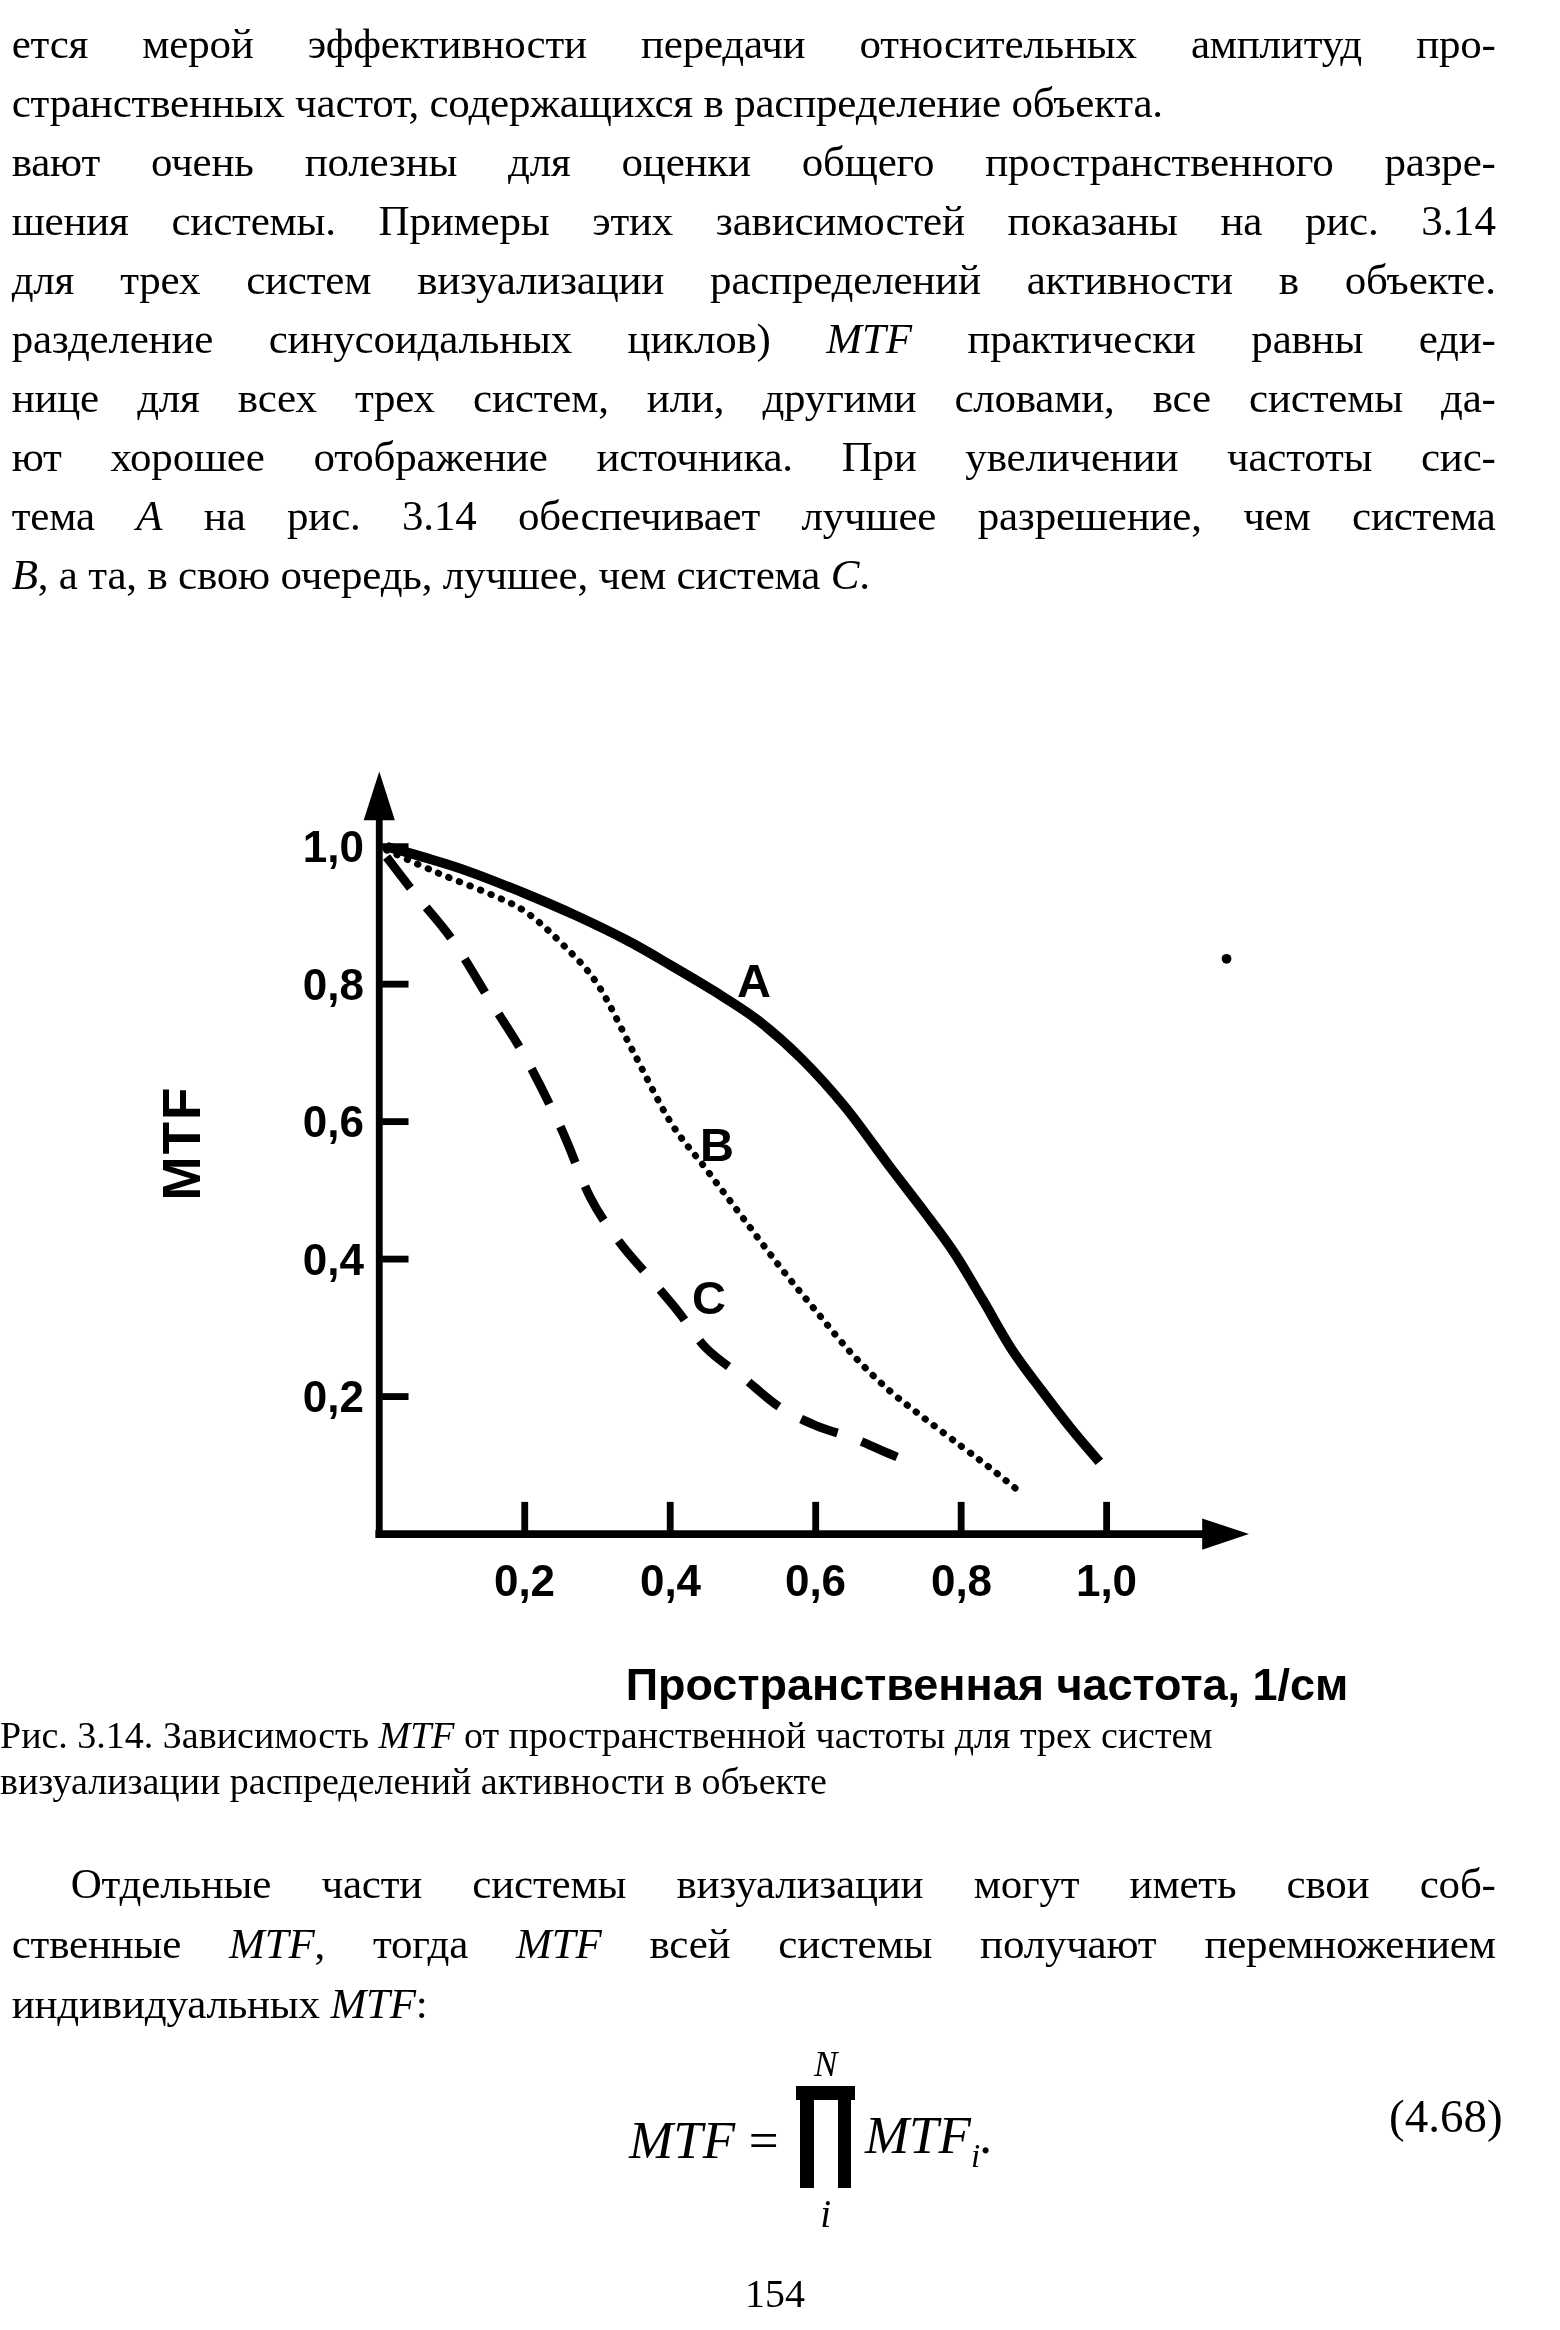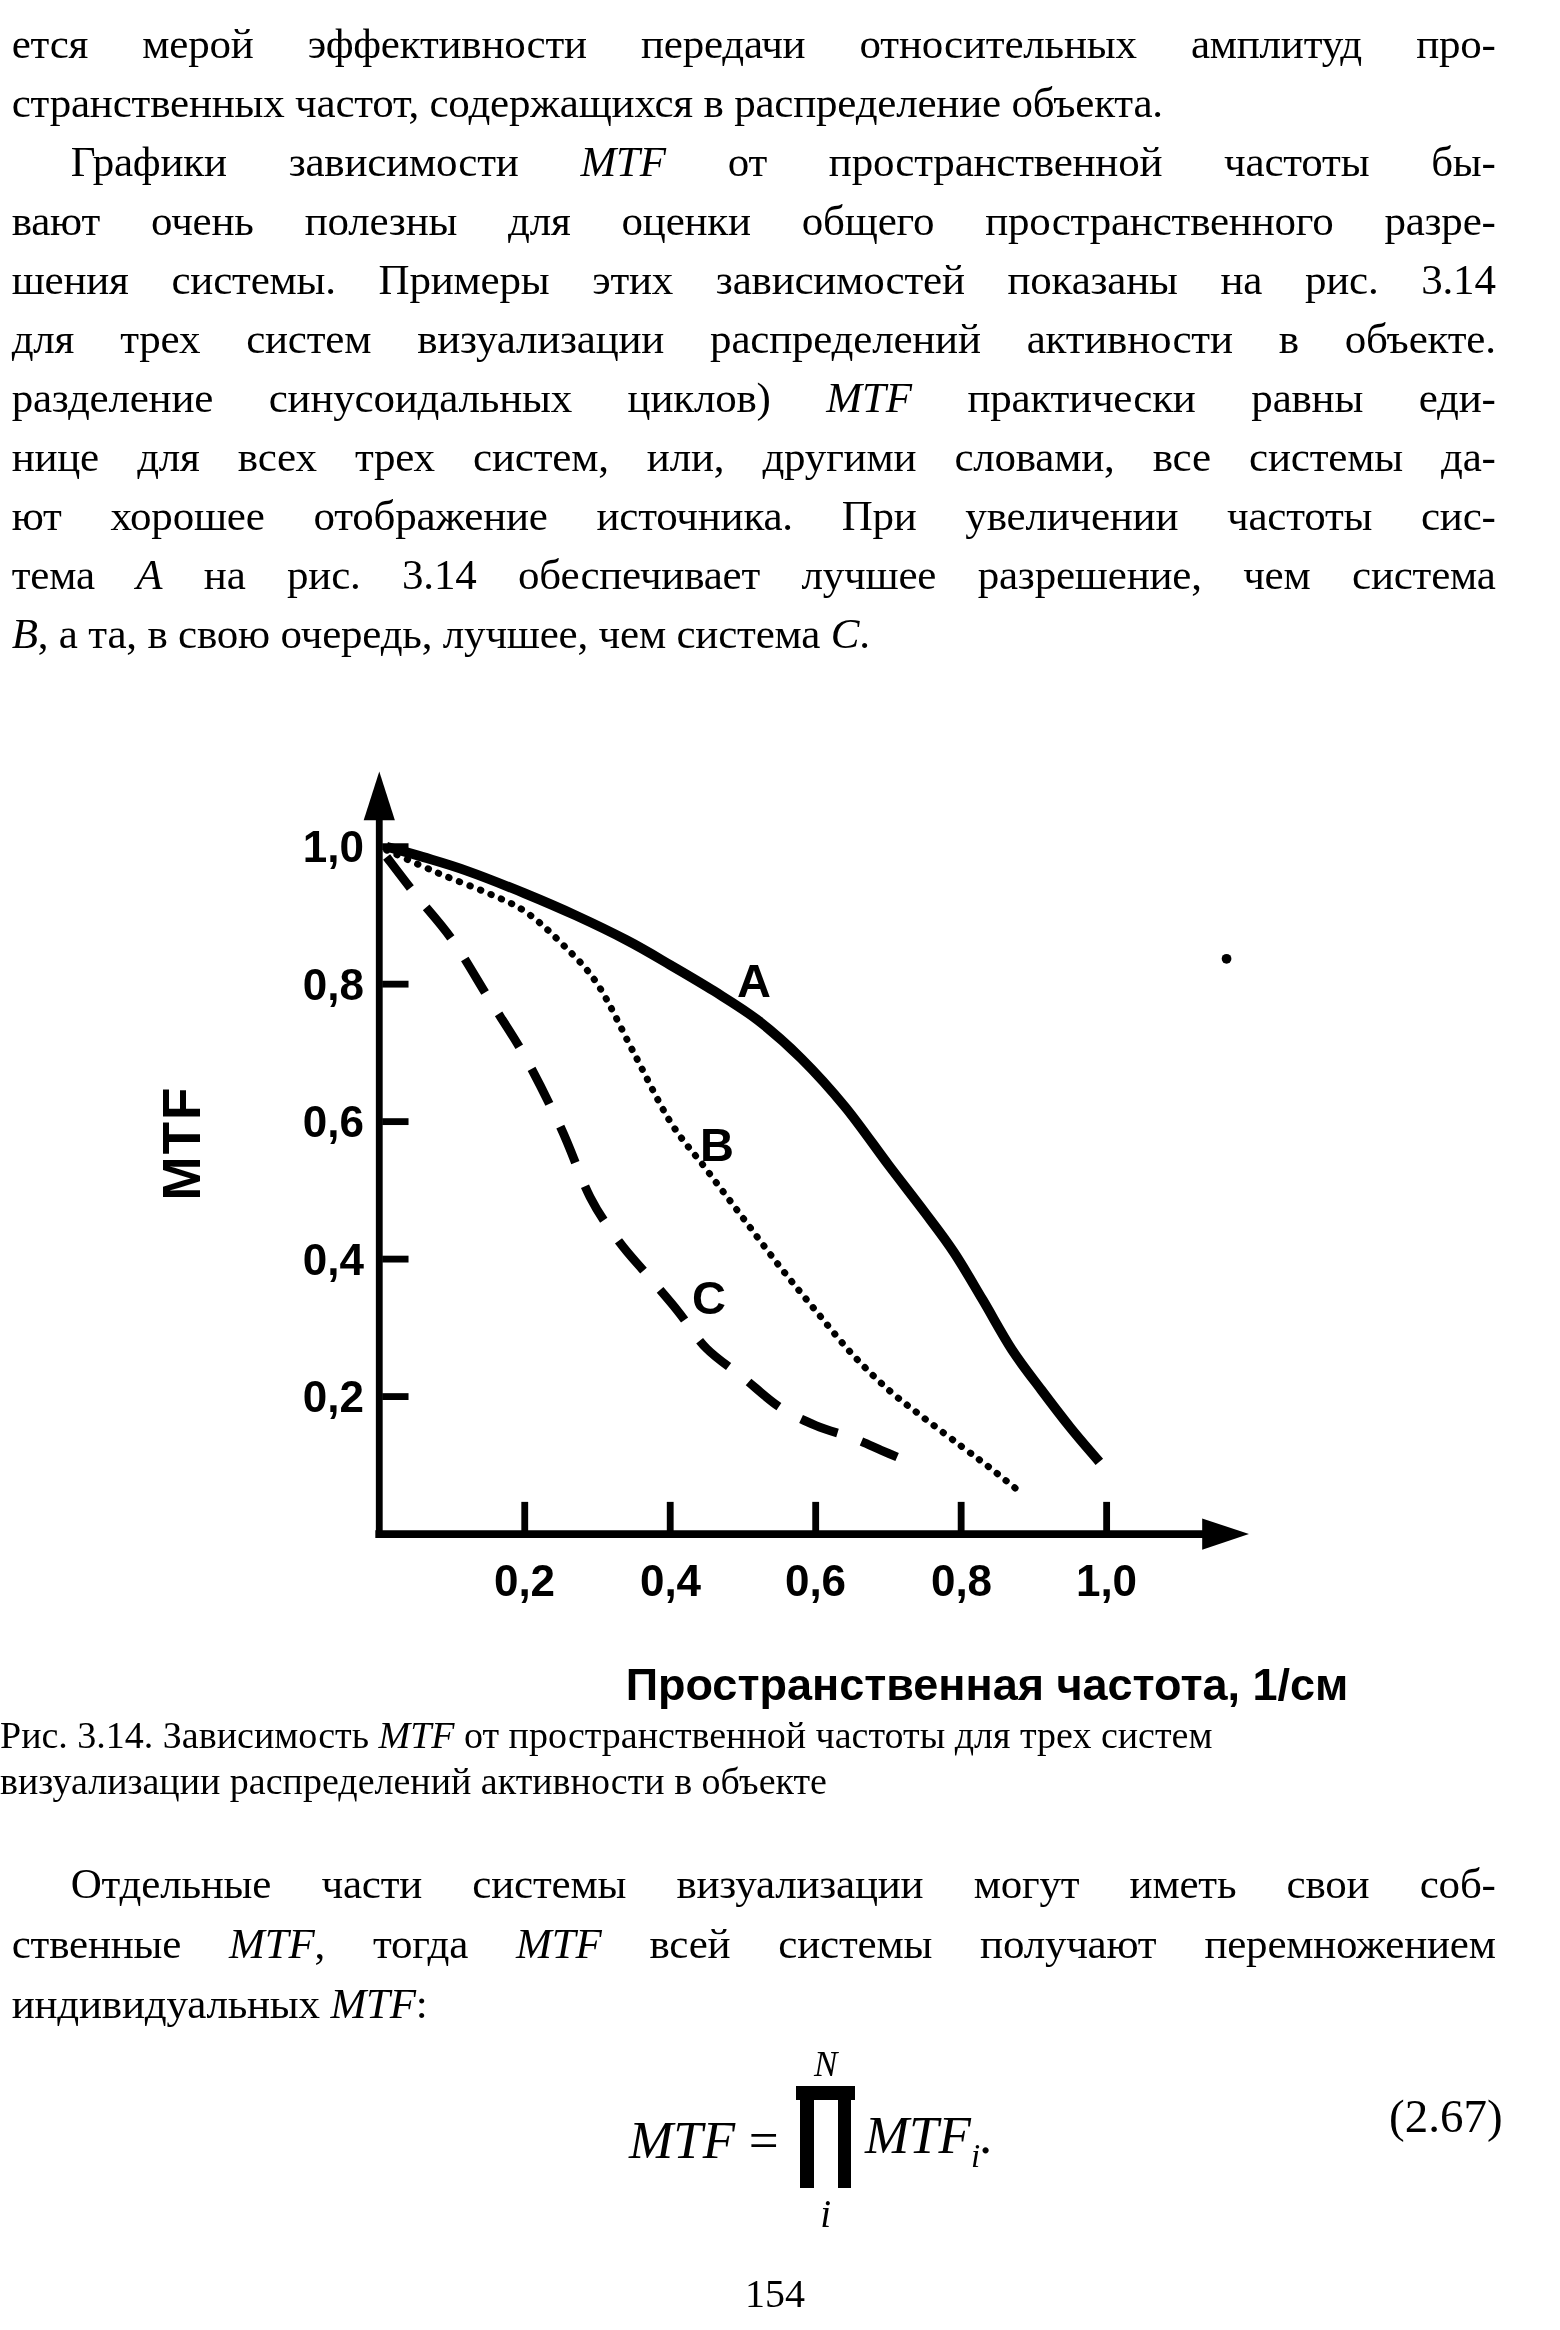--- a/index.html
+++ b/index.html
@@ -86,21 +86,20 @@
     position:absolute;left:745px;top:2270px;width:156px;
     font-size:40px;
   }
 </style>
 </head>
 <body>
 
 <div id="body-text">
   <div class="bline rich">ется мерой эффективности передачи относительных амплитуд про-</div>
   <div class="bline rich final">странственных частот, содержащихся в распределение объекта.</div>
-  <div class="bline rich indent">Графики зависимости <i>MTF</i> от пространственной частоты бы-</div>
   <div class="bline rich">вают очень полезны для оценки общего пространственного разре-</div>
   <div class="bline rich">шения системы. Примеры этих зависимостей показаны на рис. 3.14</div>
   <div class="bline rich">для трех систем визуализации распределений активности в объекте.</div>
   <div class="bline rich">разделение синусоидальных циклов) <i>MTF</i> практически равны еди-</div>
   <div class="bline rich">нице для всех трех систем, или, другими словами, все системы да-</div>
   <div class="bline rich">ют хорошее отображение источника. При увеличении частоты сис-</div>
   <div class="bline rich">тема <i>А</i> на рис. 3.14 обеспечивает лучшее разрешение, чем система</div>
   <div class="bline rich final"><i>В</i>, а та, в свою очередь, лучшее, чем система <i>С</i>.</div>
 </div>
 
@@ -155,16 +154,16 @@
 <div id="equation">
   <span>MTF</span>
   <span class="eq-rel">=</span>
   <span class="prodcol">
     <span class="prod-sup">N</span>
     <span class="prod-glyph"></span>
     <span class="prod-sub">i</span>
   </span>
   <span><span>MTF</span><sub class="eq-rhs-sub">i</sub><span>.</span></span>
 </div>
-<div id="eq-number">(2.67)</div>
+<div id="eq-number">(4.68)</div>
 
 <div id="page-number">154</div>
 
 
 </body></html>

